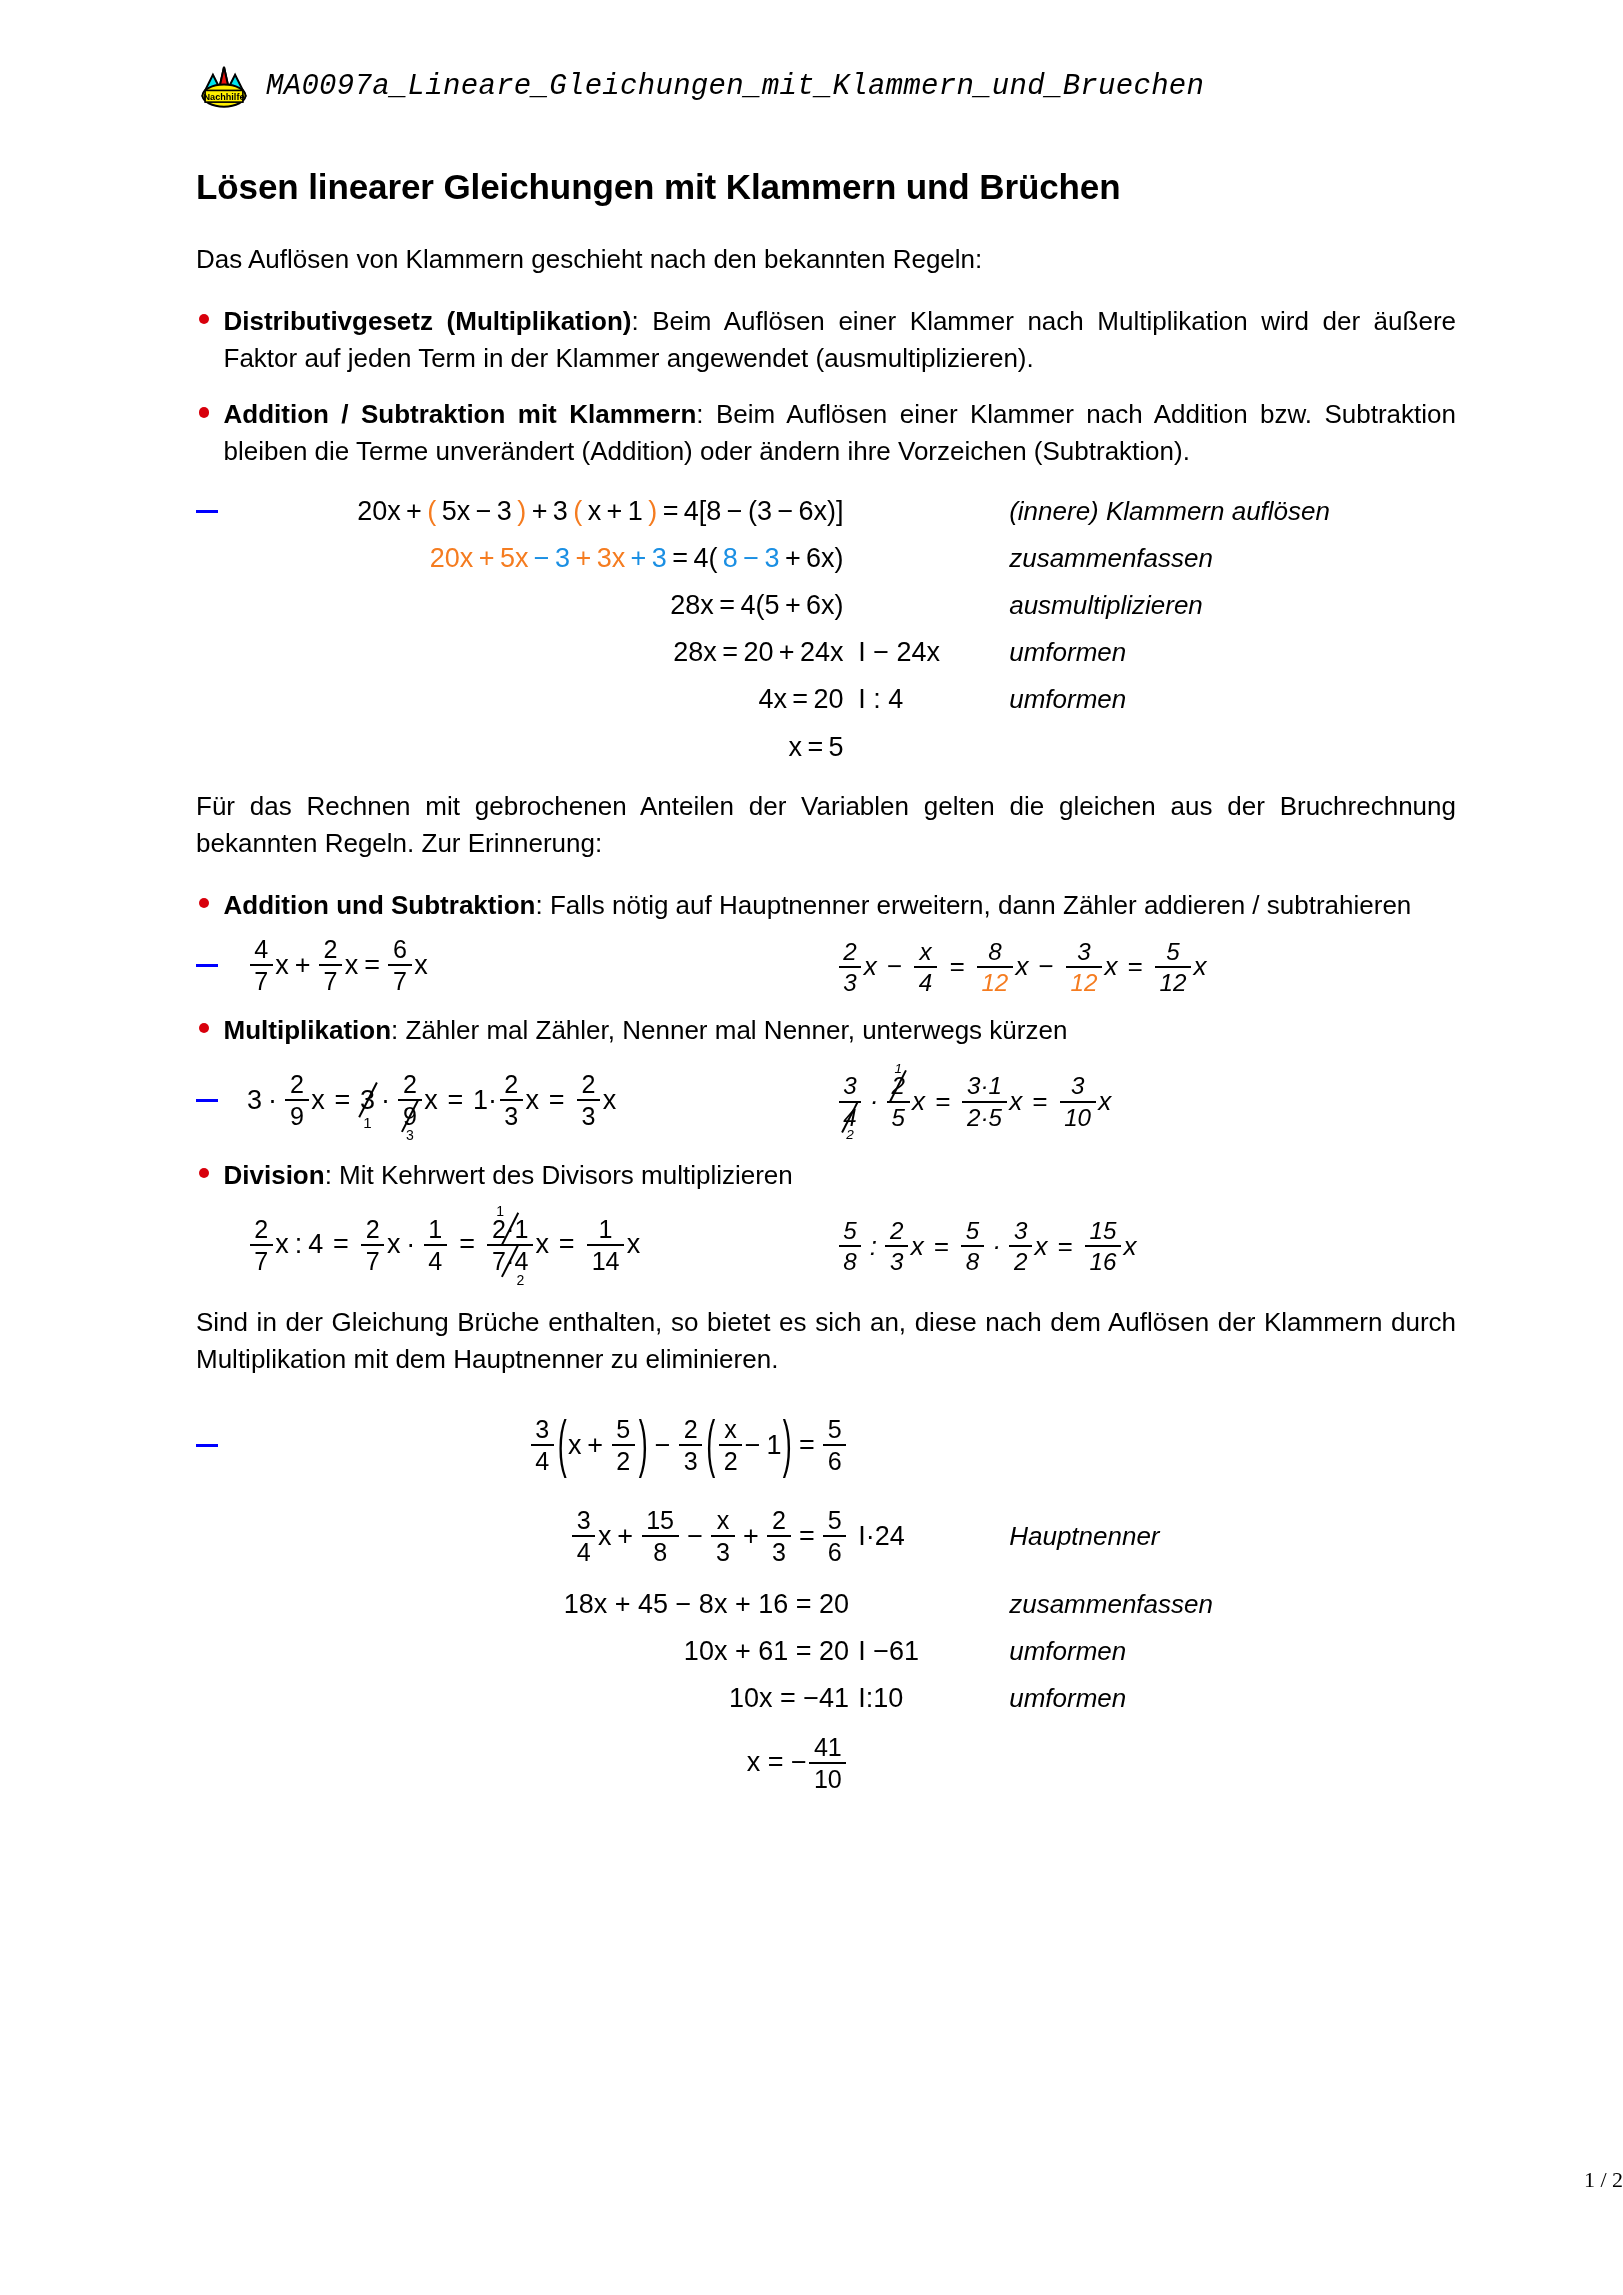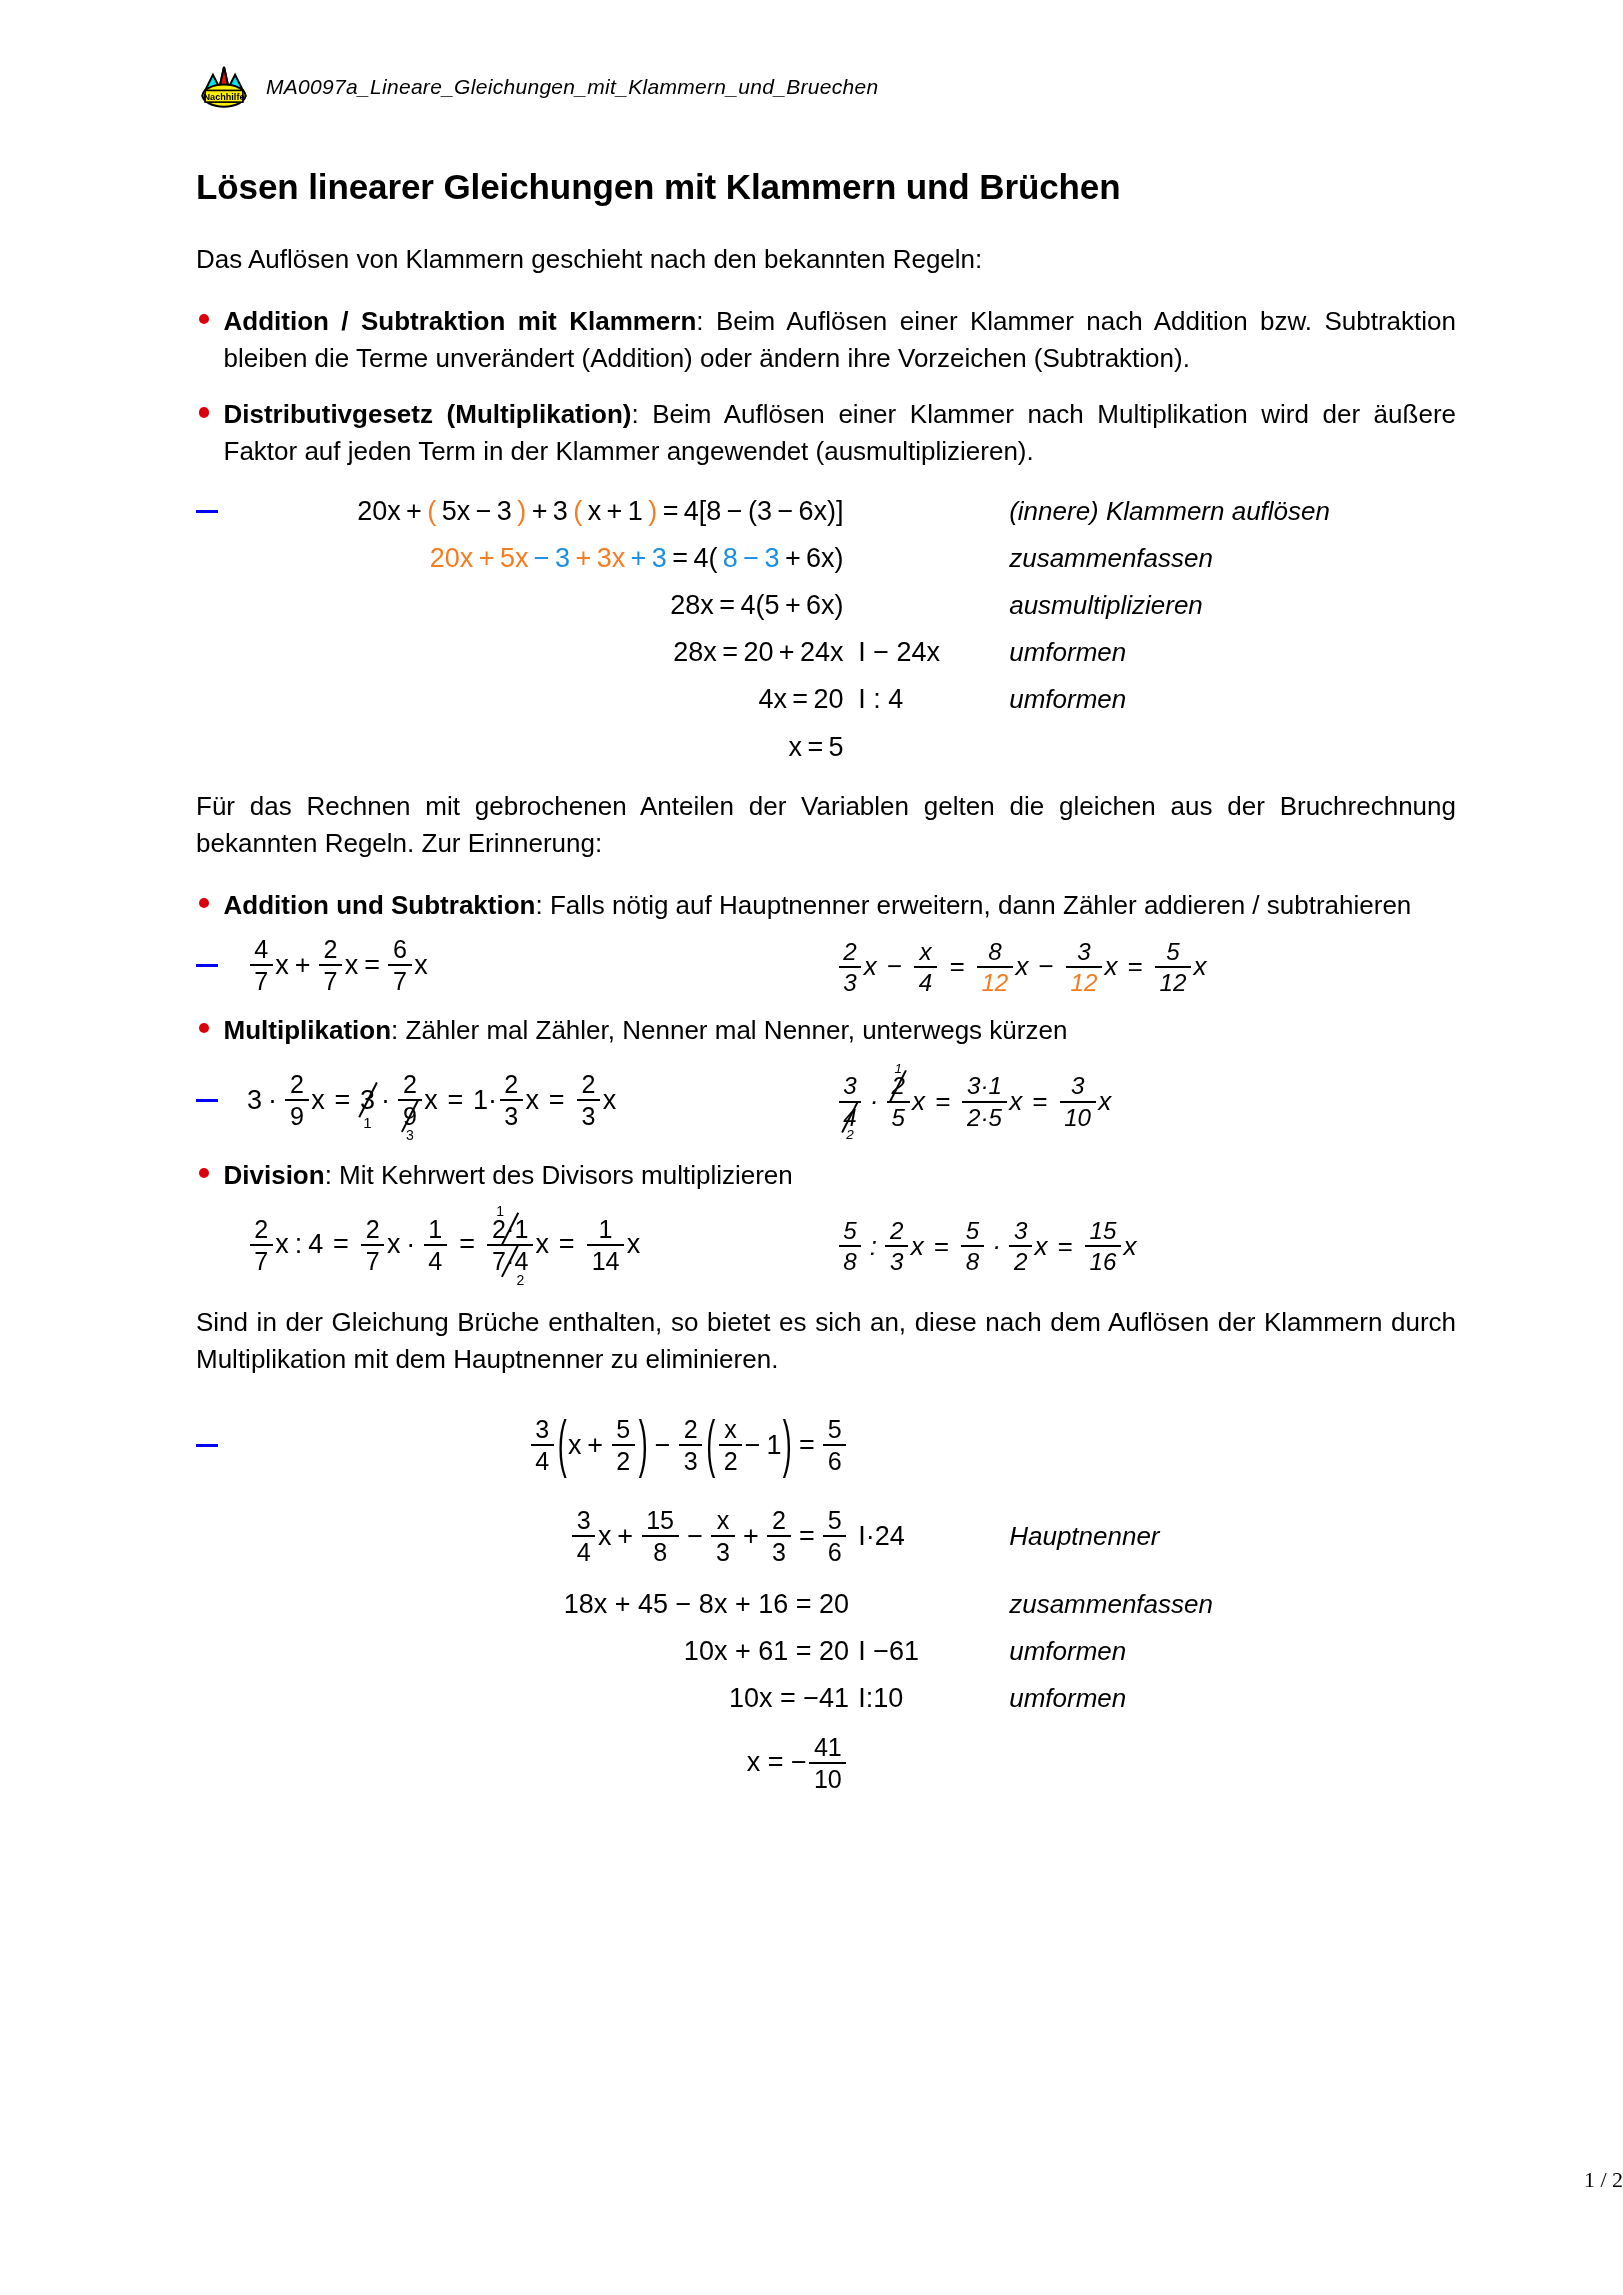--- a/index.html
+++ b/index.html
@@ -12,23 +12,23 @@
   }
 
   
   .header {
     position:absolute; left:196px; top:63px;
     display:flex; align-items:center; gap:14px;
   }
   .logo { width:56px; height:47px; position:relative; flex:none; }
   .logo svg { display:block; }
   .header-title {
-    font-family:Liberation Sans, sans-serif;
+    font-family:Liberation Mono, monospace;
     font-style:italic;
-    font-size:21px;
+    font-size:29px;
     letter-spacing:0.3px;
     white-space:nowrap;
   }
 
   
   .page {
     position:absolute; left:196px; top:167px;
     width:1260px;
   }
 
@@ -155,25 +155,25 @@
 <div class="page">
 
   <h1 class="doc-title">Lösen linearer Gleichungen mit Klammern und Brüchen</h1>
 
 
   <p class="para nojust">Das Auflösen von Klammern geschieht nach den bekannten Regeln:</p>
 
   <ul class="bullets">
     <li>
       <span class="dot"></span>
-      <span class="b-strong">Addition / Subtraktion mit Klammern</span><span>: Beim Auflösen einer Klammer nach Addition bzw. Subtraktion bleiben die Terme unverändert (Addition) oder ändern ihre Vorzeichen (Subtraktion).</span>
+      <span class="b-strong">Distributivgesetz (Multiplikation)</span><span>: Beim Auflösen einer Klammer nach Multiplikation wird der äußere Faktor auf jeden Term in der Klammer angewendet (ausmultiplizieren).</span>
     </li>
     <li>
       <span class="dot"></span>
-      <span class="b-strong">Distributivgesetz (Multiplikation)</span><span>: Beim Auflösen einer Klammer nach Multiplikation wird der äußere Faktor auf jeden Term in der Klammer angewendet (ausmultiplizieren).</span>
+      <span class="b-strong">Addition / Subtraktion mit Klammern</span><span>: Beim Auflösen einer Klammer nach Addition bzw. Subtraktion bleiben die Terme unverändert (Addition) oder ändern ihre Vorzeichen (Subtraktion).</span>
     </li>
   </ul>
 
   <div class="eqblock" id="ex1">
       <div class="eqrow">
         <div class="dash-col">
           <span class="dash"></span>
         </div>
         <div class="eq-col"><span>20x</span> <span>+</span> <span class="orange">(</span> <span>5x</span> <span>−</span> <span>3</span> <span class="orange">)</span> <span>+</span> <span>3</span> <span class="orange">(</span> <span>x</span> <span>+</span> <span>1</span> <span class="orange">)</span> <span>=</span> <span>4[8</span> <span>−</span> <span>(3</span> <span>−</span> <span>6x)]</span> </div>
         <div class="op-col"></div>

